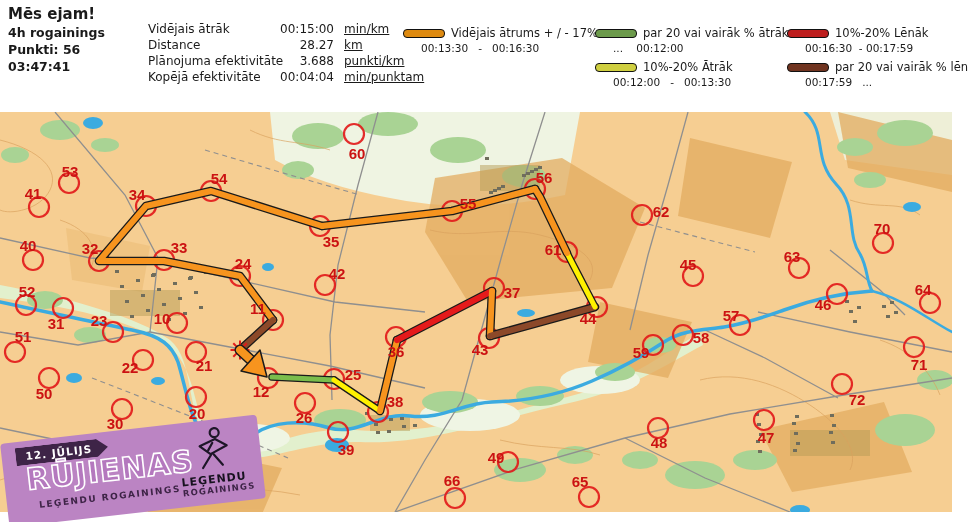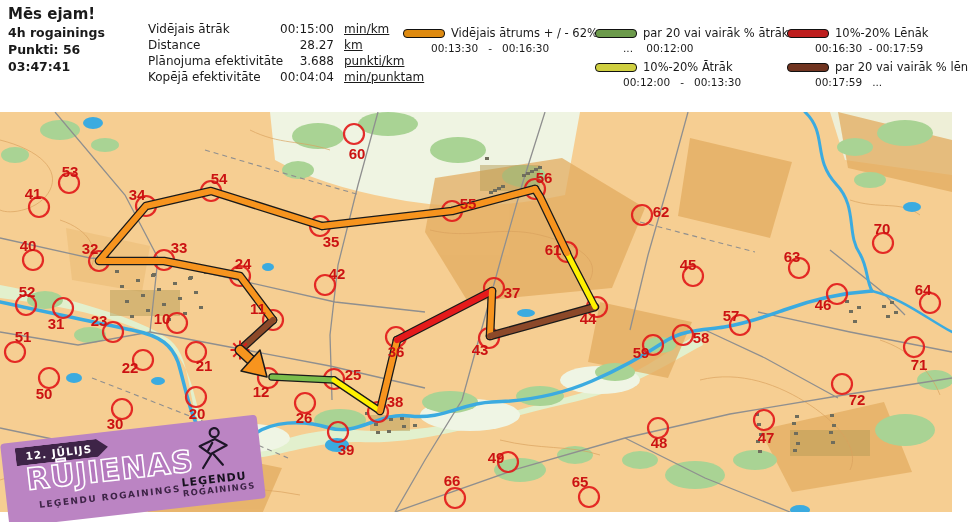--- a/index.html
+++ b/index.html
@@ -12,21 +12,21 @@
   .info{left:8px;top:24px;font-size:12.5px;font-weight:bold;line-height:17px;}
   .stats{left:148px;top:21px;font-size:12px;line-height:16px;}
   .stats .row{white-space:nowrap;}
   .stats .lbl{display:inline-block;width:128px;}
   .stats .val{display:inline-block;width:58px;text-align:right;font-weight:normal;}
   .stats .unit{margin-left:10px;text-decoration:underline;}
   
   .lg-item{position:absolute;font-size:11.5px;}
   .lg-row{display:flex;align-items:center;gap:6px;white-space:nowrap;}
   .lg-swatch{display:inline-block;width:40px;height:7px;border:1px solid #111;border-radius:4px;}
-  .lg-range{font-size:10.5px;margin-left:28px;margin-top:2px;white-space:pre;}
+  .lg-range{font-size:10.5px;margin-left:18px;margin-top:2px;white-space:pre;}
   
   #map-svg{position:absolute;left:0;top:112px;}
   
   #badge{position:absolute;left:4px;top:429px;width:258px;height:84px;background:#BB84C3;
          border-radius:4px;transform:rotate(-6.5deg);transform-origin:50% 50%;z-index:5;}
   .badge-date{position:absolute;left:14px;top:6px;background:#3E2447;color:#fff;
               font-size:10.5px;font-weight:bold;letter-spacing:1px;padding:3px 16px 3px 10px;
               clip-path:polygon(0 0,88% 0,100% 50%,88% 100%,0 100%);}
   .badge-title{position:absolute;left:22px;top:21px;font-size:30px;font-weight:bold;
                letter-spacing:1px;color:#B478BE;-webkit-text-stroke:1.6px #ffffff;}
@@ -58,21 +58,21 @@
       <span class="lbl">Plānojuma efektivitāte</span><span class="val">3.688</span><span class="unit">punkti/km</span>
     </div>
     <div class="row">
       <span class="lbl">Kopējā efektivitāte</span><span class="val">00:04:04</span><span class="unit">min/punktam</span>
     </div>
   </div>
 
   <div class="lg-item" style="left:403px;top:26px;">
     <div class="lg-row">
         <span class="lg-swatch" style="background: rgb(222, 138, 16);"></span>
-        <span>Vidējais ātrums + / - 62%</span>
+        <span>Vidējais ātrums + / - 17%</span>
       </div>
     <div class="lg-range">00:13:30   -   00:16:30</div>
   </div>
   <div class="lg-item" style="left:595px;top:26px;">
     <div class="lg-row">
         <span class="lg-swatch" style="background: rgb(108, 154, 75);"></span>
         <span>par 20 vai vairāk % ātrāk</span>
       </div>
     <div class="lg-range">...    00:12:00</div>
   </div>

